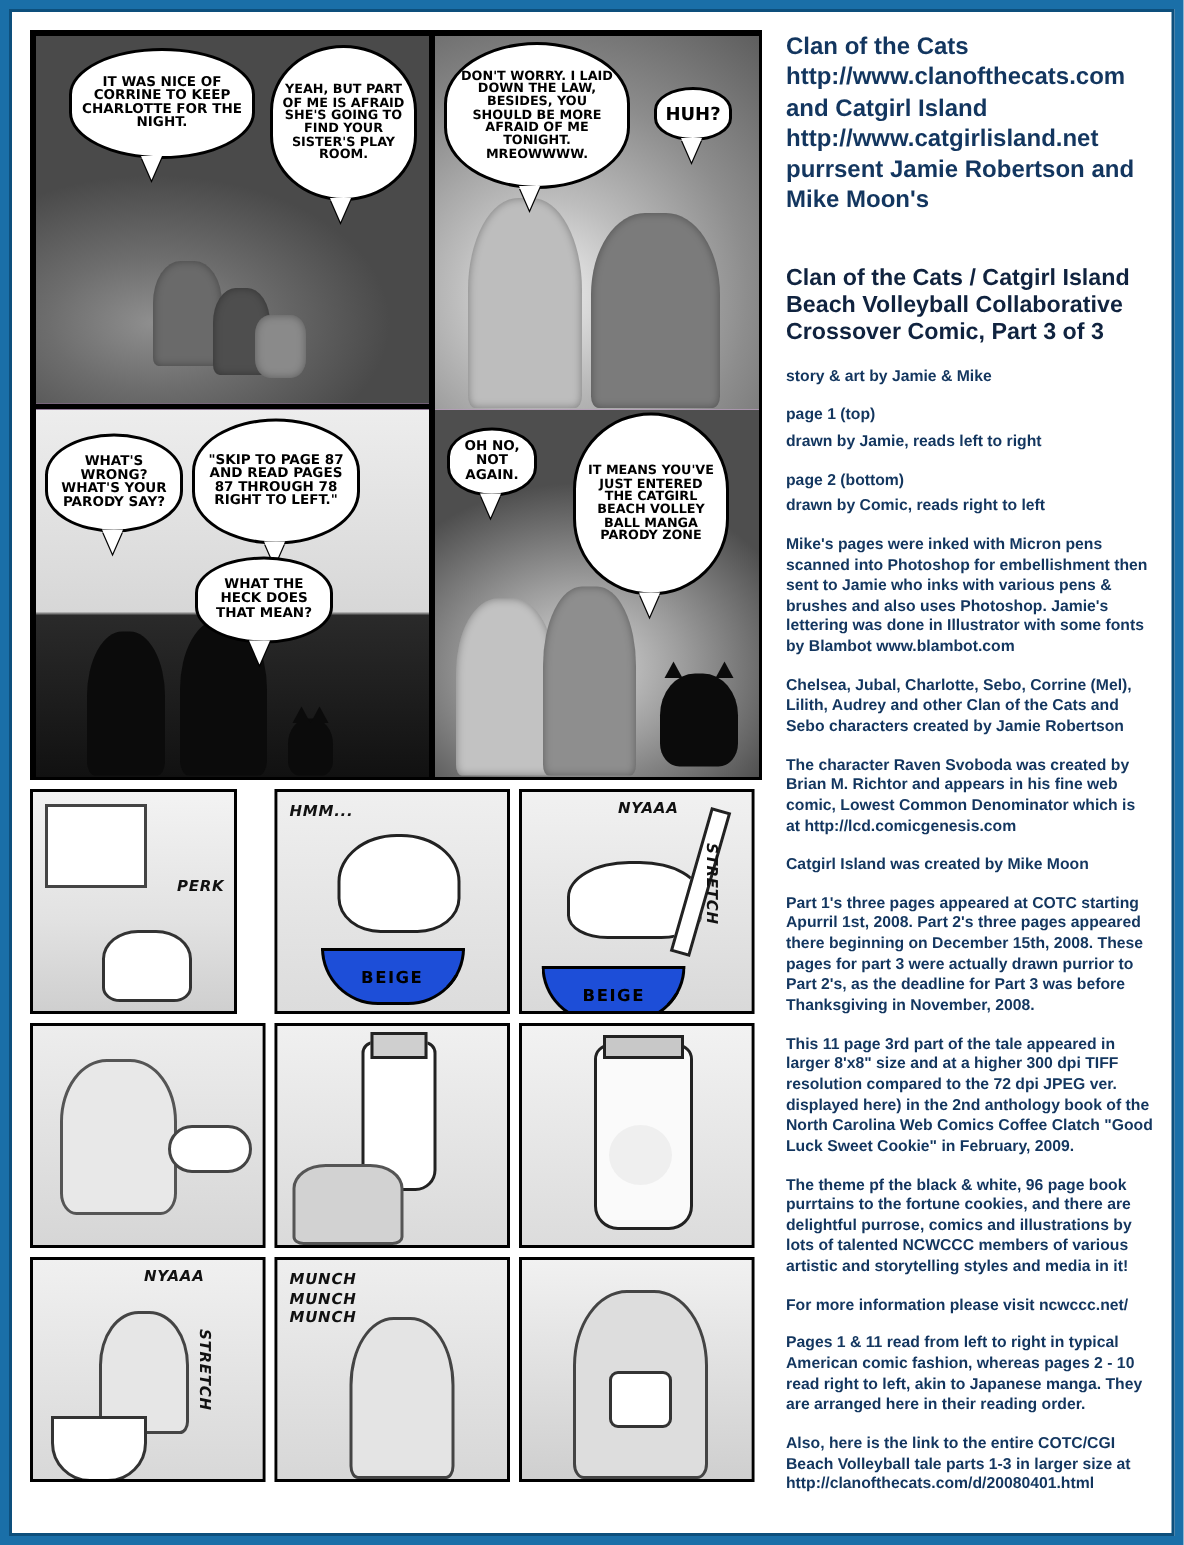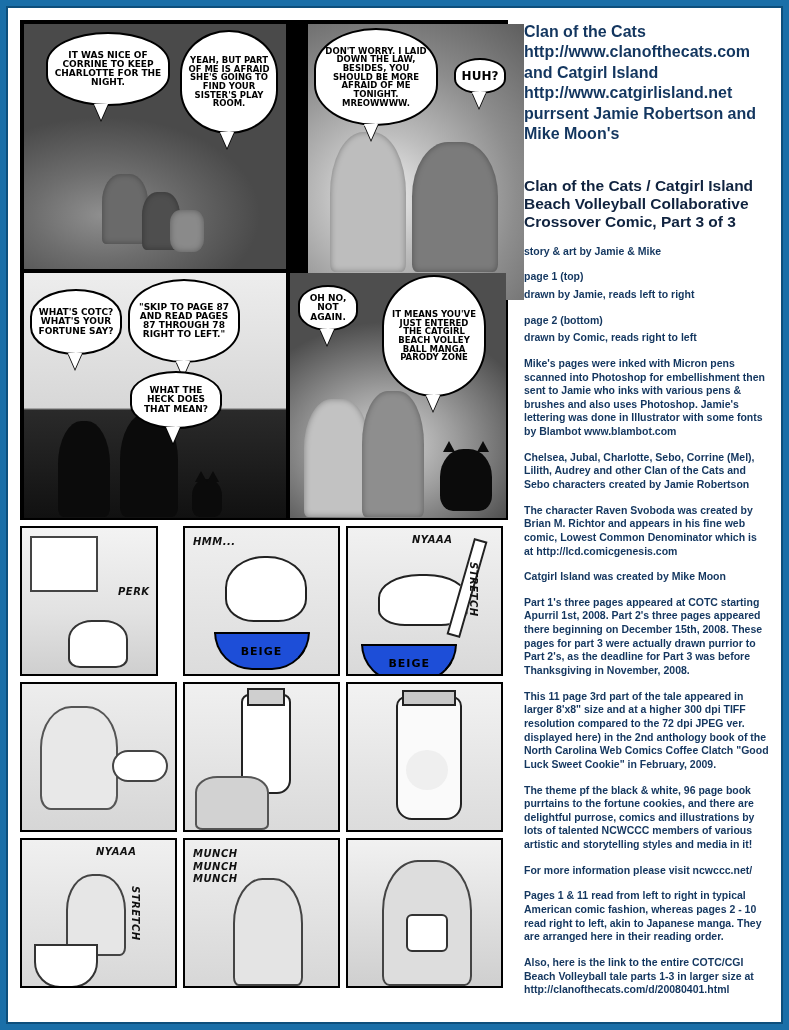--- a/index.html
+++ b/index.html
@@ -23,21 +23,21 @@
   
   .comic{
     position:absolute;left:8px;top:8px;width:488px;height:990px;
   }
   .strip-top{
     position:relative;width:488px;height:500px;background:#000;
     border:1px solid #000;box-sizing:border-box;
   }
   .panel{position:absolute;background:#f0abfc;overflow:hidden;}
   .p1{left:3px;top:3px;width:262px;height:245px;}
-  .p2{left:269px;top:3px;width:216px;height:276px;margin-left:18px;}
+  .p2{left:269px;top:3px;width:216px;height:276px;}
   .p3{left:3px;top:252px;width:262px;height:245px;}
   .p4{left:269px;top:252px;width:216px;height:245px;}
 
   
   .art-a{
     position:absolute;inset:0;
     background:
       radial-gradient(ellipse 60% 40% at 30% 78%, #8f8f8f 0%, #6d6d6d 45%, #4a4a4a 100%),
       linear-gradient(180deg,#d9d9d9 0%,#c9c9c9 40%,#b2b2b2 60%,#9a9a9a 100%);
   }
@@ -171,21 +171,21 @@
         <div class="tail" style="left:164px;top:68px;"></div>
       </div>
 
       <div class="panel p3">
         <div class="art-c"></div>
         <div class="silho" style="left:34px;top:148px;width:52px;height:96px;"></div>
         <div class="silho" style="left:96px;top:140px;width:58px;height:104px;"></div>
         <div class="catsil" style="left:168px;top:206px;width:30px;height:38px;"></div>
 
         <div class="balloon" style="left:6px;top:16px;width:92px;height:66px;font-size:9px;">
-          <span>WHAT'S COTC? WHAT'S YOUR FORTUNE SAY?</span>
+          <span>WHAT'S WRONG? WHAT'S YOUR PARODY SAY?</span>
         </div>
         <div class="tail" style="left:44px;top:80px;"></div>
 
         <div class="balloon" style="left:104px;top:6px;width:112px;height:84px;font-size:9px;">
           <span>"SKIP TO PAGE 87 AND READ PAGES 87 THROUGH 78 RIGHT TO LEFT."</span>
         </div>
         <div class="tail" style="left:152px;top:88px;"></div>
 
         <div class="balloon" style="left:106px;top:98px;width:92px;height:58px;font-size:9px;">
           <span>WHAT THE HECK DOES THAT MEAN?</span>

